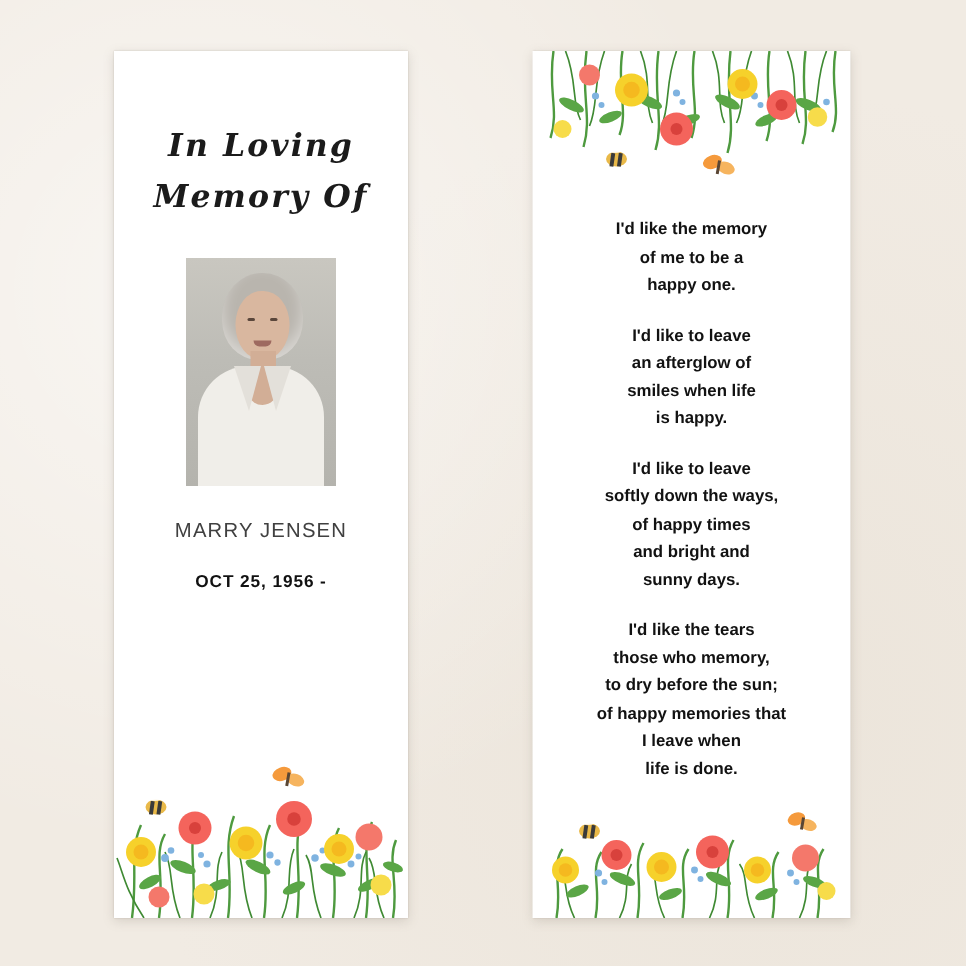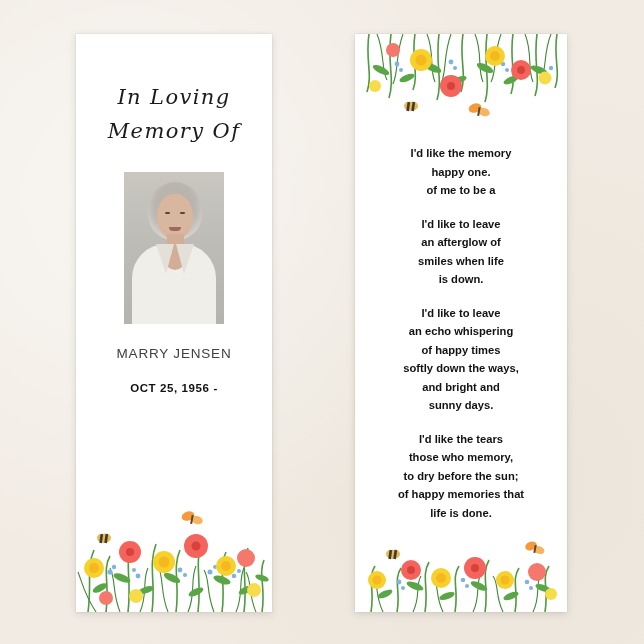--- a/index.html
+++ b/index.html
@@ -57,21 +57,21 @@
     width: 100%;
     text-align: center;
     color: #1b1b1b;
   }
   .title-line {
     font-family: "DejaVu Serif", serif;
     font-style: italic;
     font-size: 21px;
     letter-spacing: 1.4px;
     line-height: 34px;
-    font-weight: 400;
+    font-weight: 700;
   }
   .photo-frame {
     position: absolute;
     left: 48px;
     top: 138px;
     width: 100px;
     height: 152px;
     overflow: hidden;
     background: #cfcfcb;
   }
@@ -398,42 +398,42 @@
           <ellipse cx="120" cy="74" rx="6.5" ry="4.5" fill="#f59a3c" transform="rotate(-20 120 74)"></ellipse>
           <ellipse cx="129" cy="78" rx="6" ry="4" fill="#f6b45e" transform="rotate(20 129 78)"></ellipse>
           <rect x="123" y="73" width="2" height="9" fill="#5a4634" transform="rotate(10 124 77)"></rect>
         </g>
       </svg>
     </div>
 
     <div class="poem">
       <div class="stanza">
           <span style="display:block">I'd like the memory</span>
+          <span style="display:block">of me to be a</span>
           <span style="display:block">happy one.</span>
-          <span style="display:block">of me to be a</span>
         </div>
       <div class="stanza">
           <span style="display:block">I'd like to leave</span>
           <span style="display:block">an afterglow of</span>
           <span style="display:block">smiles when life</span>
-          <span style="display:block">is down.</span>
+          <span style="display:block">is happy.</span>
         </div>
       <div class="stanza">
           <span style="display:block">I'd like to leave</span>
-          <span style="display:block">an echo whispering</span>
+          <span style="display:block">softly down the ways,</span>
           <span style="display:block">of happy times</span>
-          <span style="display:block">softly down the ways,</span>
           <span style="display:block">and bright and</span>
           <span style="display:block">sunny days.</span>
         </div>
       <div class="stanza">
           <span style="display:block">I'd like the tears</span>
           <span style="display:block">those who memory,</span>
           <span style="display:block">to dry before the sun;</span>
           <span style="display:block">of happy memories that</span>
+          <span style="display:block">I leave when</span>
           <span style="display:block">life is done.</span>
         </div>
     </div>
 
     <div class="floral back-bottom">
       <svg viewBox="0 0 212 90" preserveAspectRatio="none">
         <g stroke="#4e9a3f" fill="none" stroke-width="1.6">
           <path d="M16 90 C20 68 12 56 20 44"></path>
           <path d="M42 90 C46 70 38 58 46 46"></path>
           <path d="M70 90 C74 66 66 54 74 40"></path>

